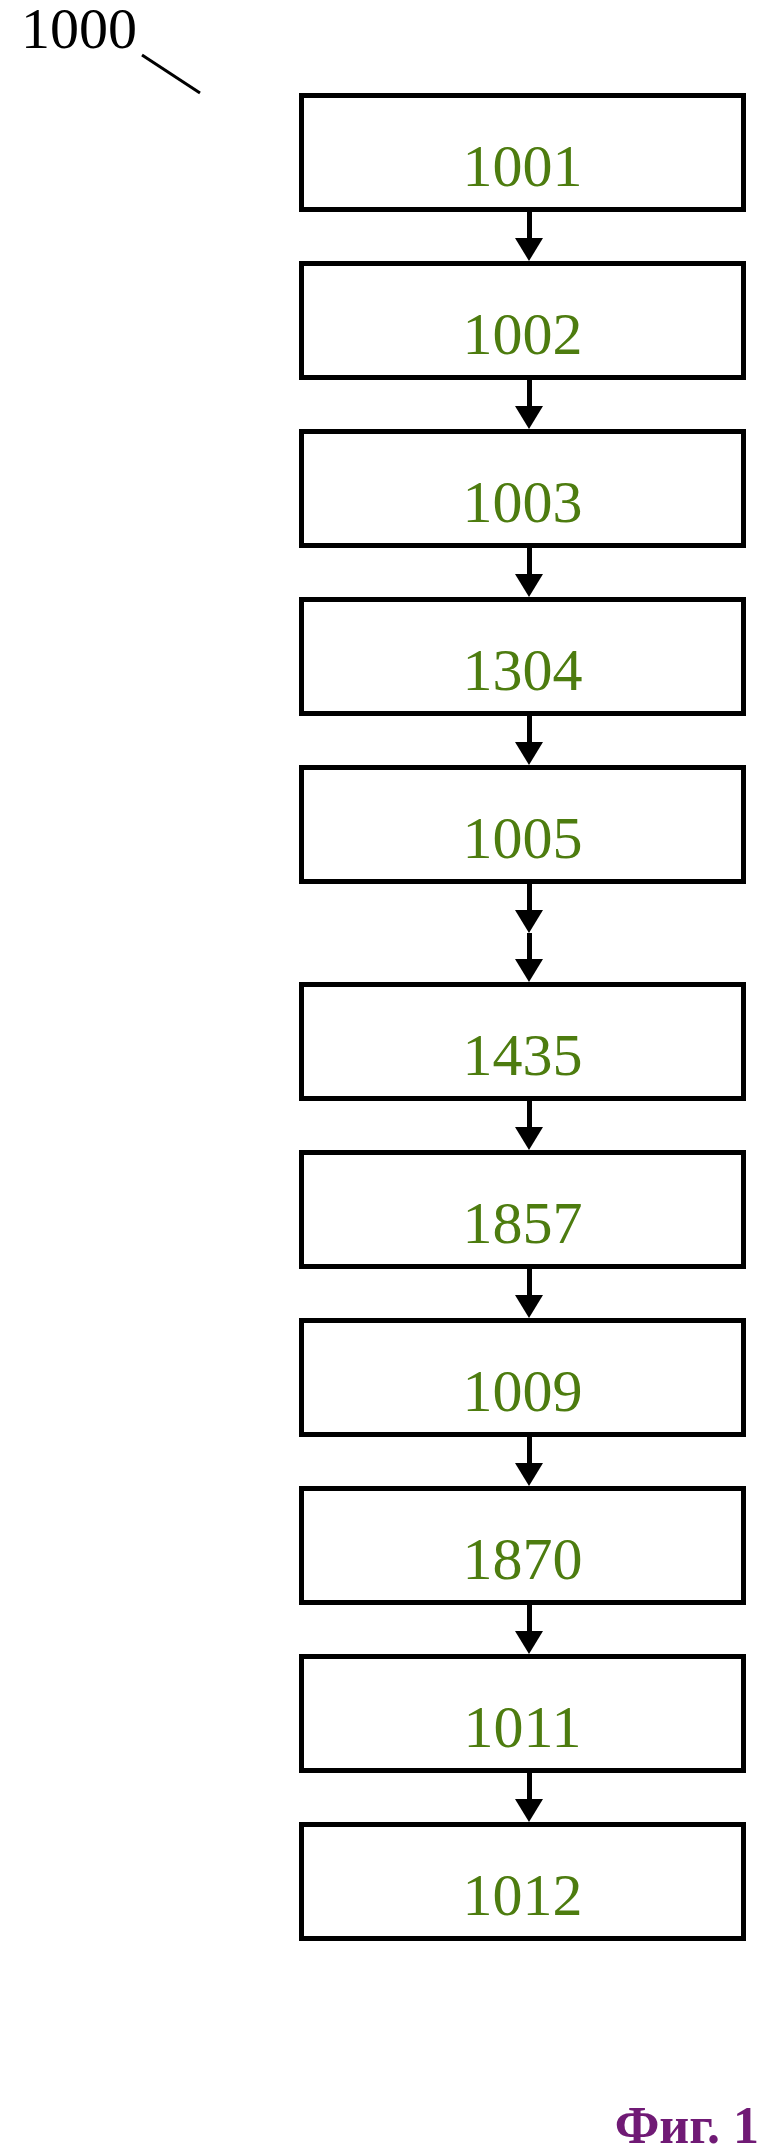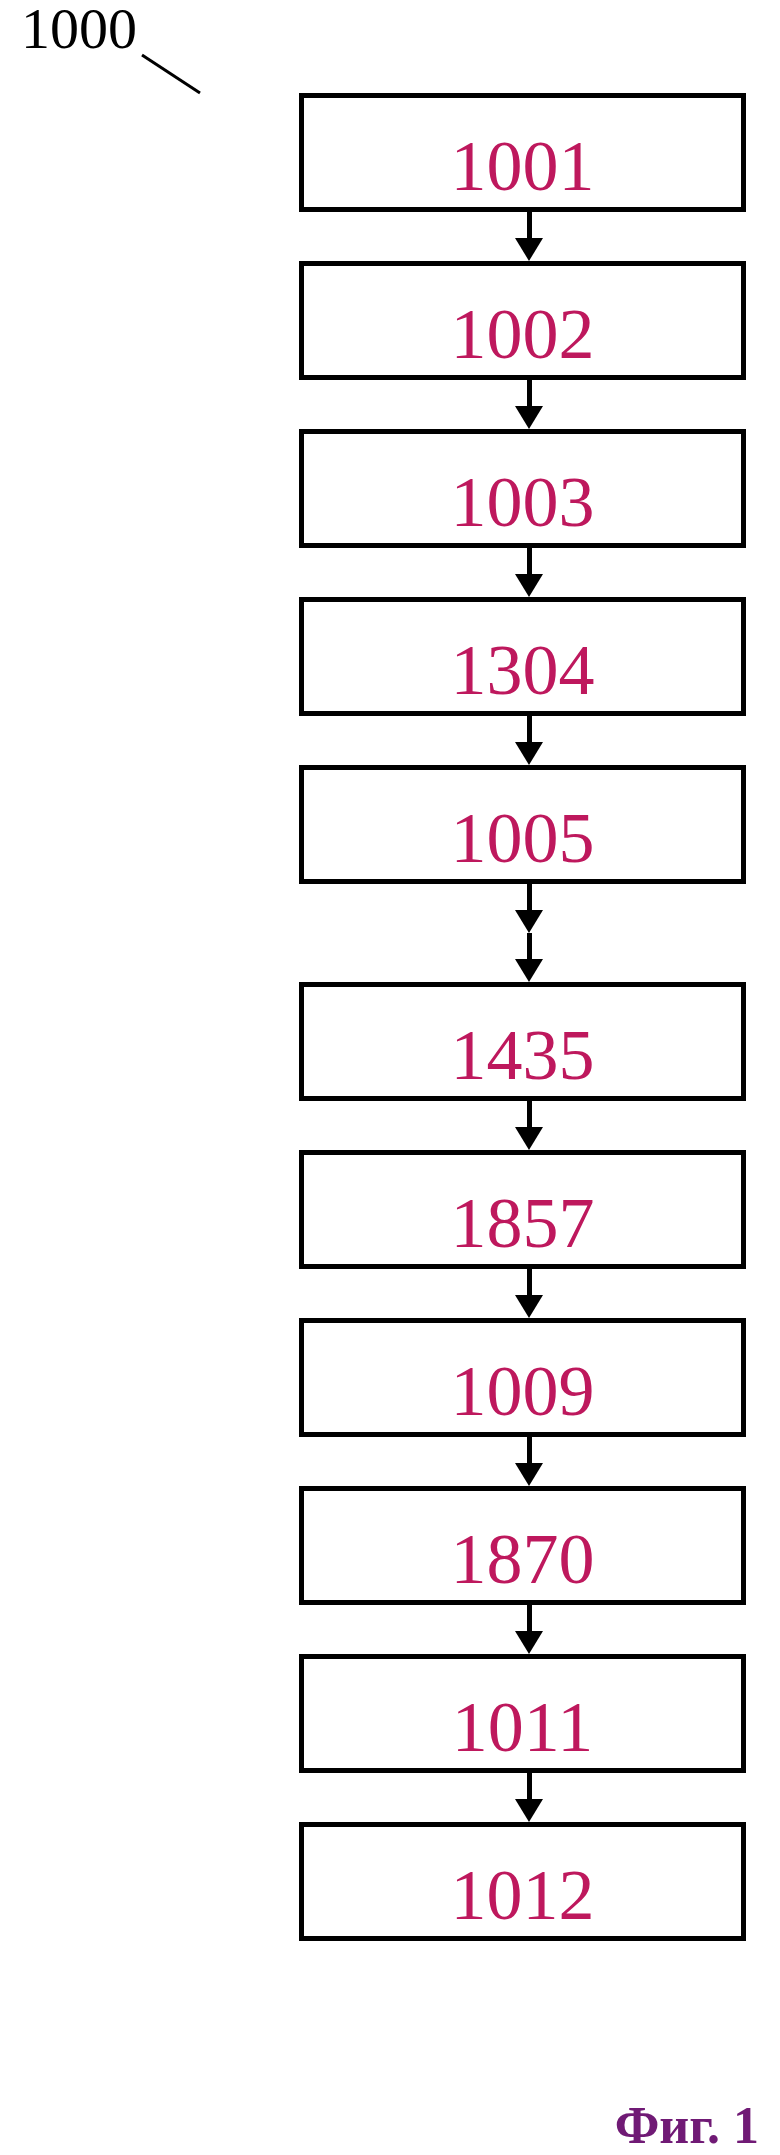--- a/index.html
+++ b/index.html
@@ -44,23 +44,23 @@
     width: 447px;
     height: 119px;
     border: 5px solid #000000;
     background: #ffffff;
     display: flex;
     align-items: center;
     justify-content: center;
     padding-top: 10px;
   }
   .box-label {
-    font-size: 72px;
+    font-size: 60px;
     line-height: 1;
-    color: #be185d;
+    color: #4d7c0f;
     margin-top: 16px;
   }
   .arrow {
     position: relative;
     height: 49px;
     width: 100%;
   }
   .arrow .shaft {
     position: absolute;
     left: 228px;

